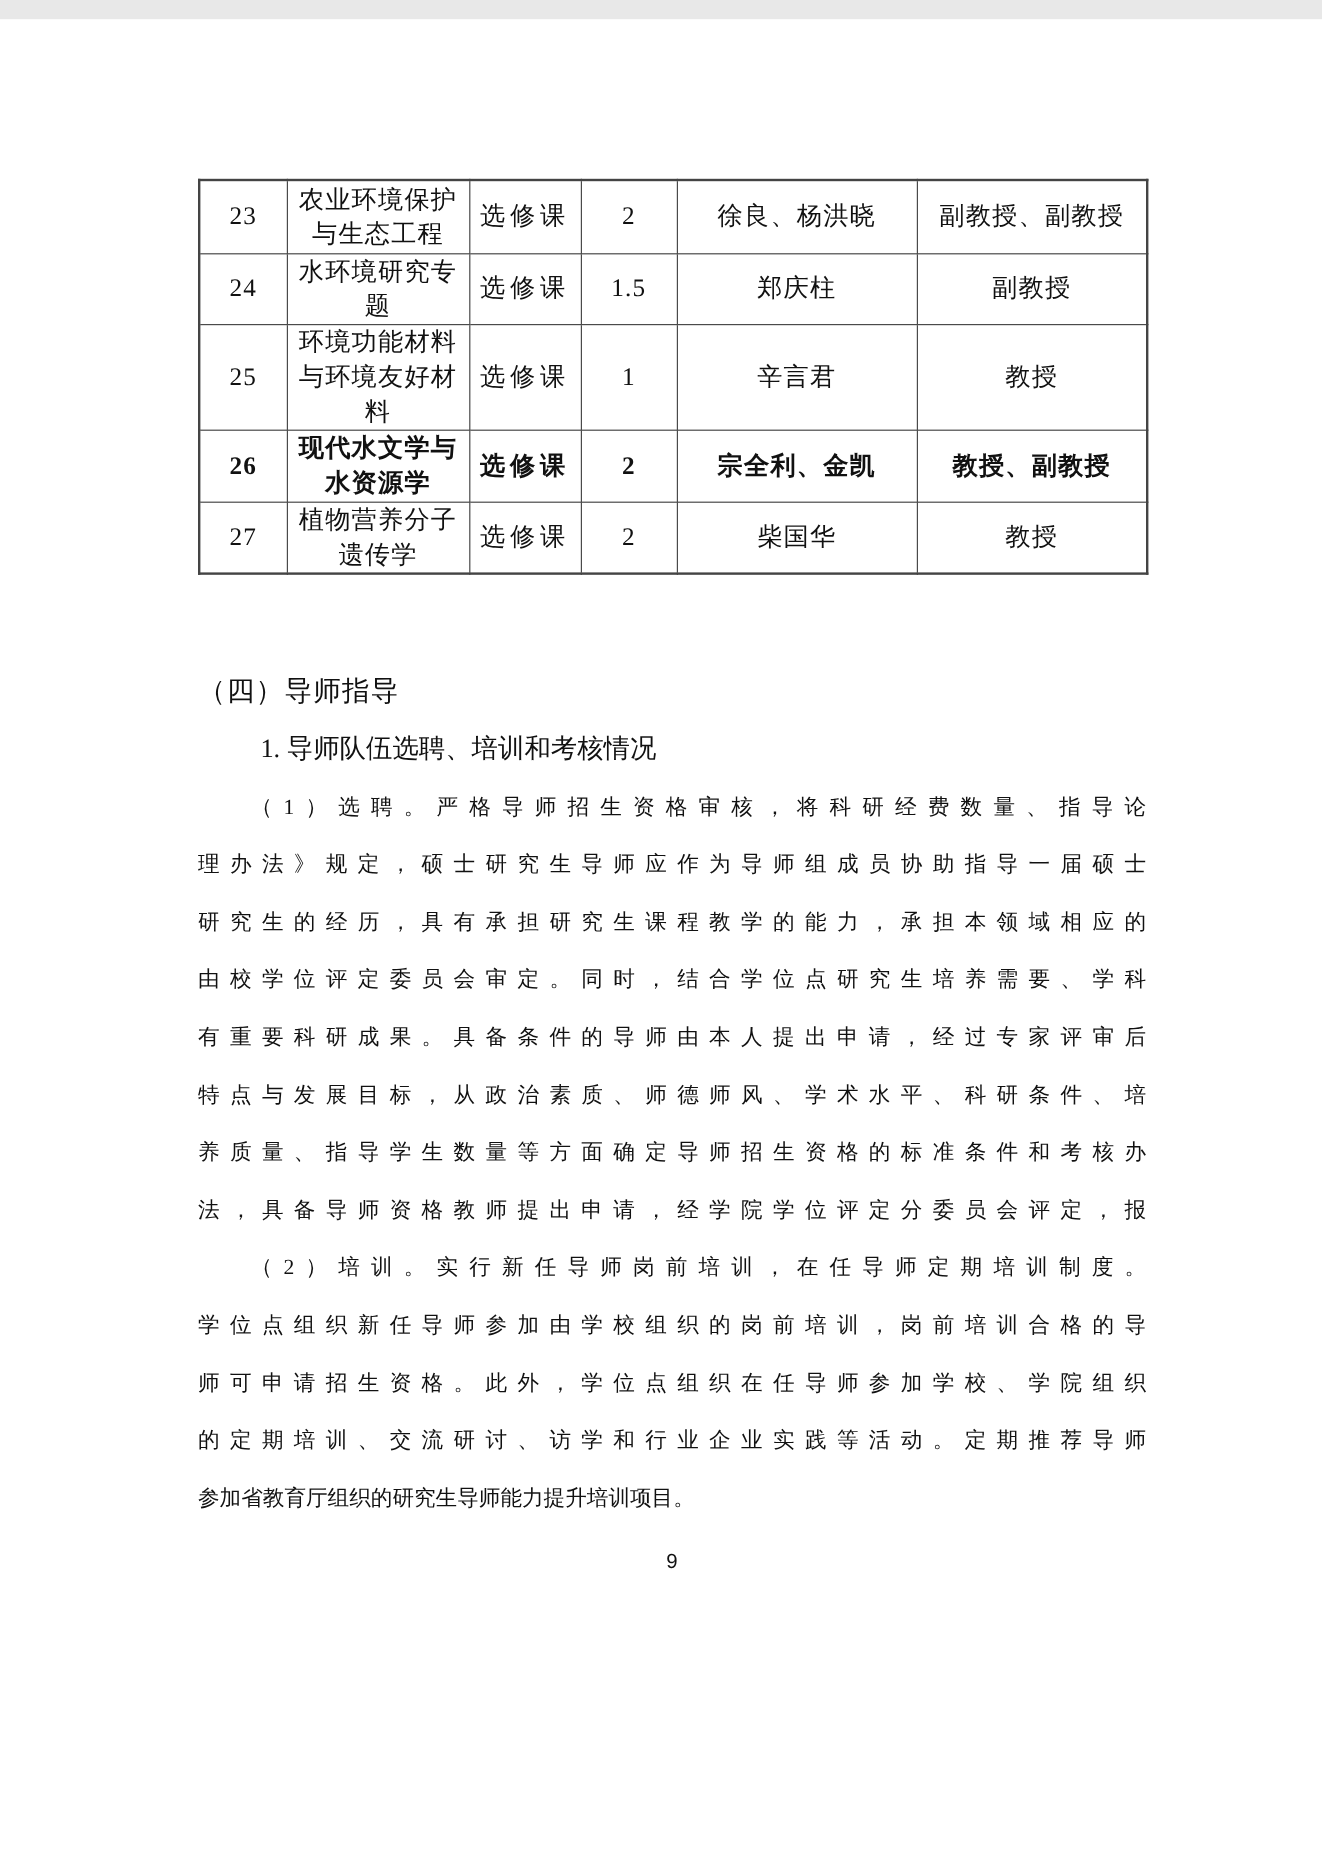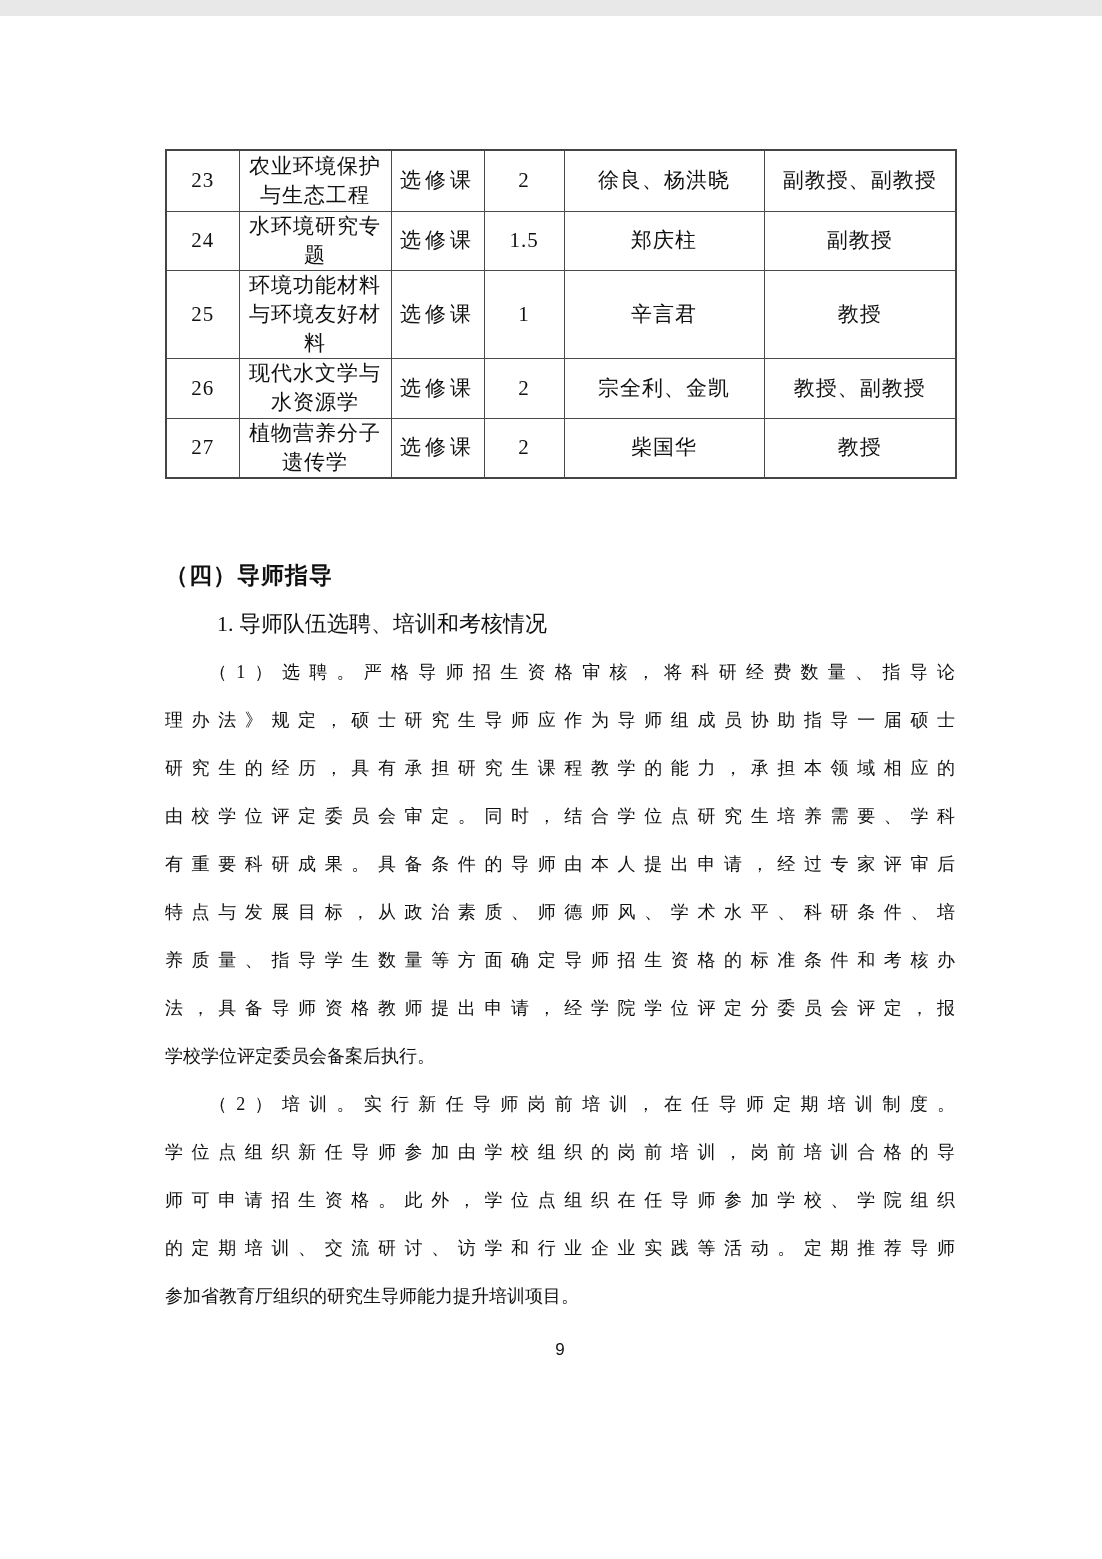--- a/index.html
+++ b/index.html
@@ -28,27 +28,27 @@
     line-height:29px;
     padding:0 4px;
     letter-spacing:1px;
     box-sizing:border-box;
     overflow:hidden;
   }
   .course-table td.col-type{letter-spacing:4px;}
   .course-table tr:nth-child(1){height:61px;}
   .course-table tr:nth-child(2){height:57px;}
   .course-table tr:nth-child(3){height:88px;}
-  .course-table tr:nth-child(4){height:60px;}
+  .course-table tr:nth-child(4){height:60px;font-weight:bold;}
   .course-table tr:nth-child(5){height:59px;}
   
   .heading{
     margin-top:73px;
     font-size:23px;
-    font-weight:bold;
+    font-weight:normal;
     line-height:48px;
     letter-spacing:1px;
   }
   .subheading{
     font-size:22px;
     line-height:48px;
     padding-left:52px;
   }
   .paragraph{width:790px;}
   .line{
@@ -136,21 +136,20 @@
   <div id="paragraphs">
       <div class="paragraph">
         <div class="line indent fill">（1）选聘。严格导师招生资格审核，将科研经费数量、指导论</div>
         <div class="line fill">理办法》规定，硕士研究生导师应作为导师组成员协助指导一届硕士</div>
         <div class="line fill">研究生的经历，具有承担研究生课程教学的能力，承担本领域相应的</div>
         <div class="line fill">由校学位评定委员会审定。同时，结合学位点研究生培养需要、学科</div>
         <div class="line fill">有重要科研成果。具备条件的导师由本人提出申请，经过专家评审后</div>
         <div class="line fill">特点与发展目标，从政治素质、师德师风、学术水平、科研条件、培</div>
         <div class="line fill">养质量、指导学生数量等方面确定导师招生资格的标准条件和考核办</div>
         <div class="line fill">法，具备导师资格教师提出申请，经学院学位评定分委员会评定，报</div>
-        <div class="line">学校学位评定委员会备案后执行。</div>
       </div>
       <div class="paragraph">
         <div class="line indent fill">（2）培训。实行新任导师岗前培训，在任导师定期培训制度。</div>
         <div class="line fill">学位点组织新任导师参加由学校组织的岗前培训，岗前培训合格的导</div>
         <div class="line fill">师可申请招生资格。此外，学位点组织在任导师参加学校、学院组织</div>
         <div class="line fill">的定期培训、交流研讨、访学和行业企业实践等活动。定期推荐导师</div>
         <div class="line">参加省教育厅组织的研究生导师能力提升培训项目。</div>
       </div>
     </div>
 

